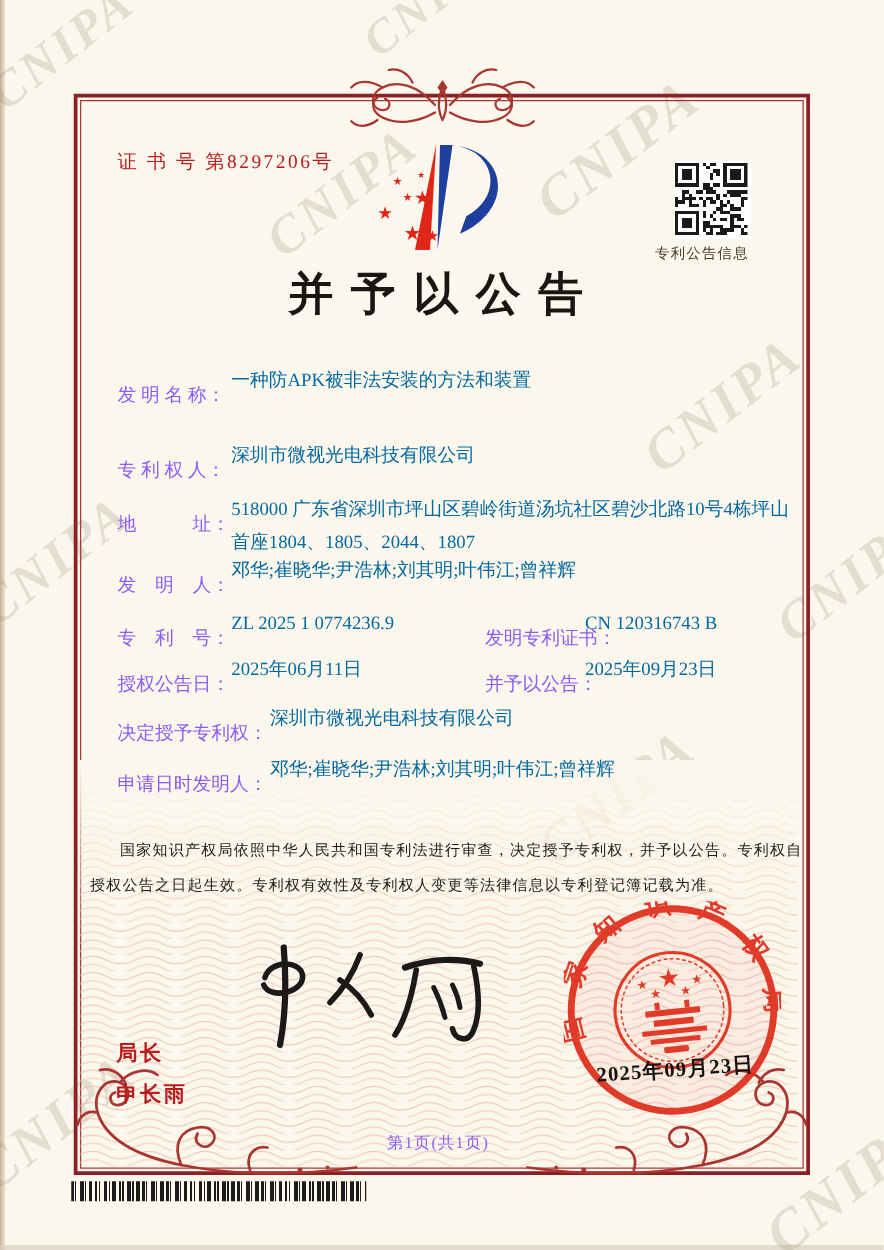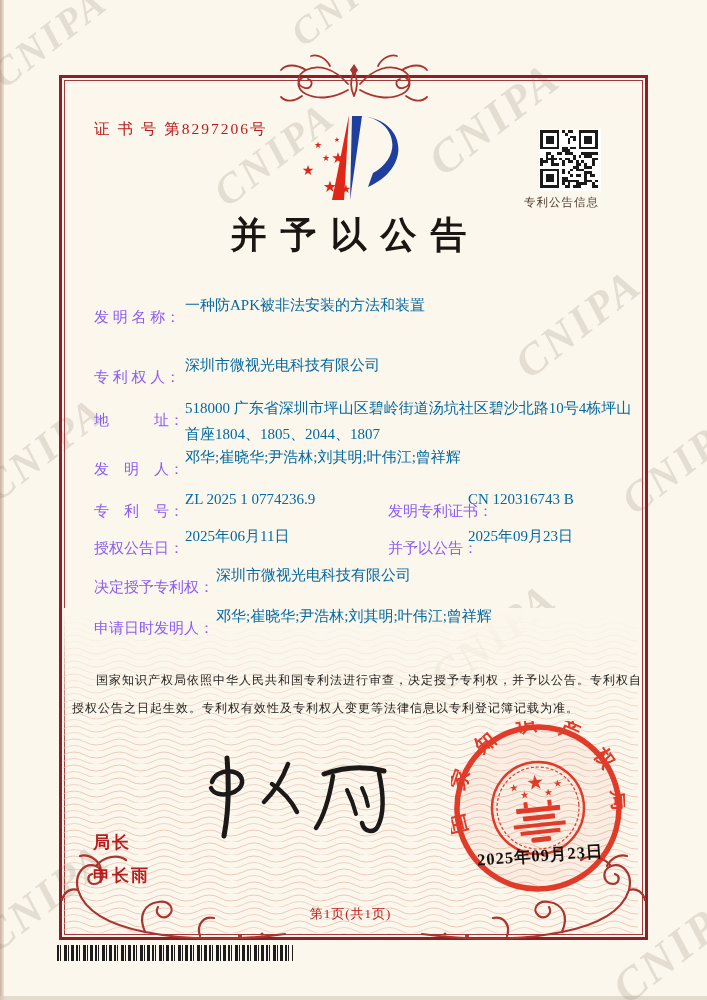--- a/index.html
+++ b/index.html
@@ -61,21 +61,21 @@
   .signatory{left:93px;top:781px;z-index:6;
     font-family:"Liberation Sans","DejaVu Sans",sans-serif;
     font-weight:bold;font-size:17px;color:#b91c1c;line-height:33px;letter-spacing:2px;margin-top:45px;}
   .signature{left:196px;top:748px;z-index:6;}
 
   .seal{left:451px;top:721px;z-index:6;}
   .seal-date{left:477px;top:845px;font-size:16.5px;font-weight:700;letter-spacing:1px;
     color:#14120f;transform:rotate(-4deg);z-index:7;white-space:nowrap;}
 
   .page-footer{left:59px;top:905px;width:583px;text-align:center;font-size:13px;
-    letter-spacing:1px;color:#b91c1c;z-index:5;}
+    letter-spacing:1px;color:#8b5cf6;z-index:5;}
 
   .barcode{left:57px;top:945px;width:236px;height:16px;z-index:5;
     background:repeating-linear-gradient(90deg,
       #1c1c1c 0 2px,transparent 2px 3px,
       #1c1c1c 3px 4px,transparent 4px 7px,
       #1c1c1c 7px 10px,transparent 10px 11px,
       #1c1c1c 11px 12px,transparent 12px 14px,
       #1c1c1c 14px 17px,transparent 17px 19px);}
 
   .ornament-top{left:278px;top:40px;z-index:4;}

